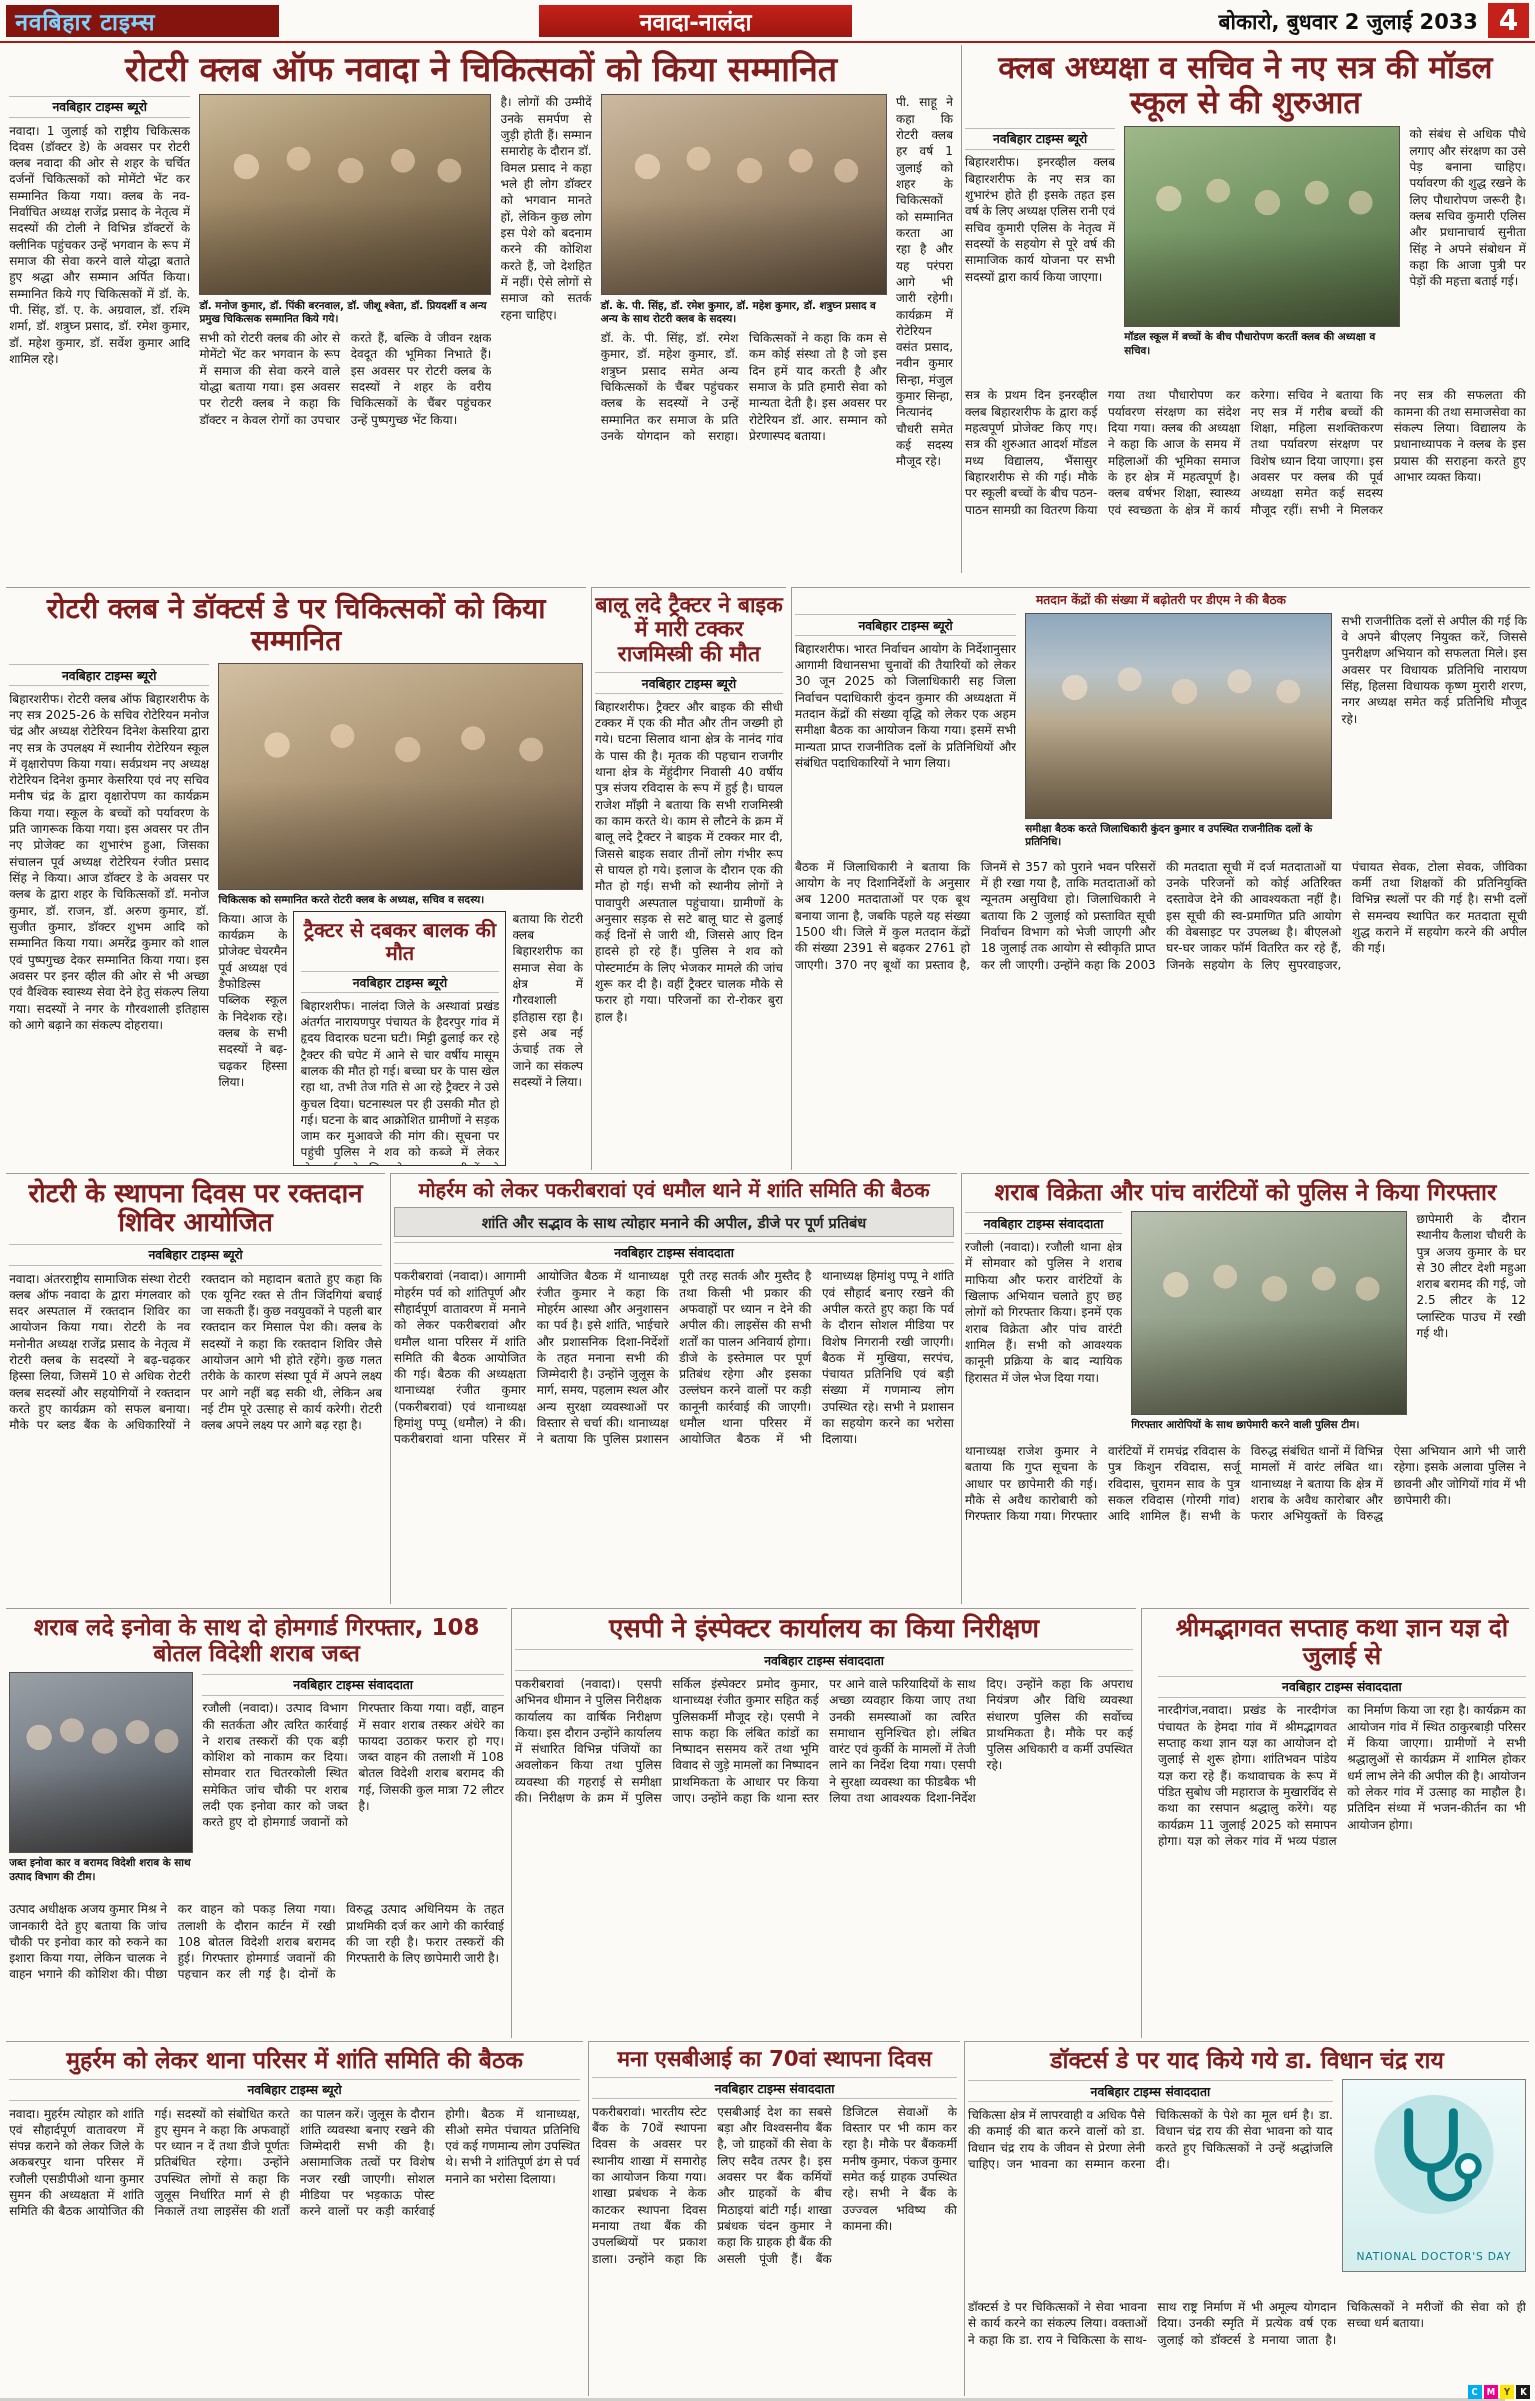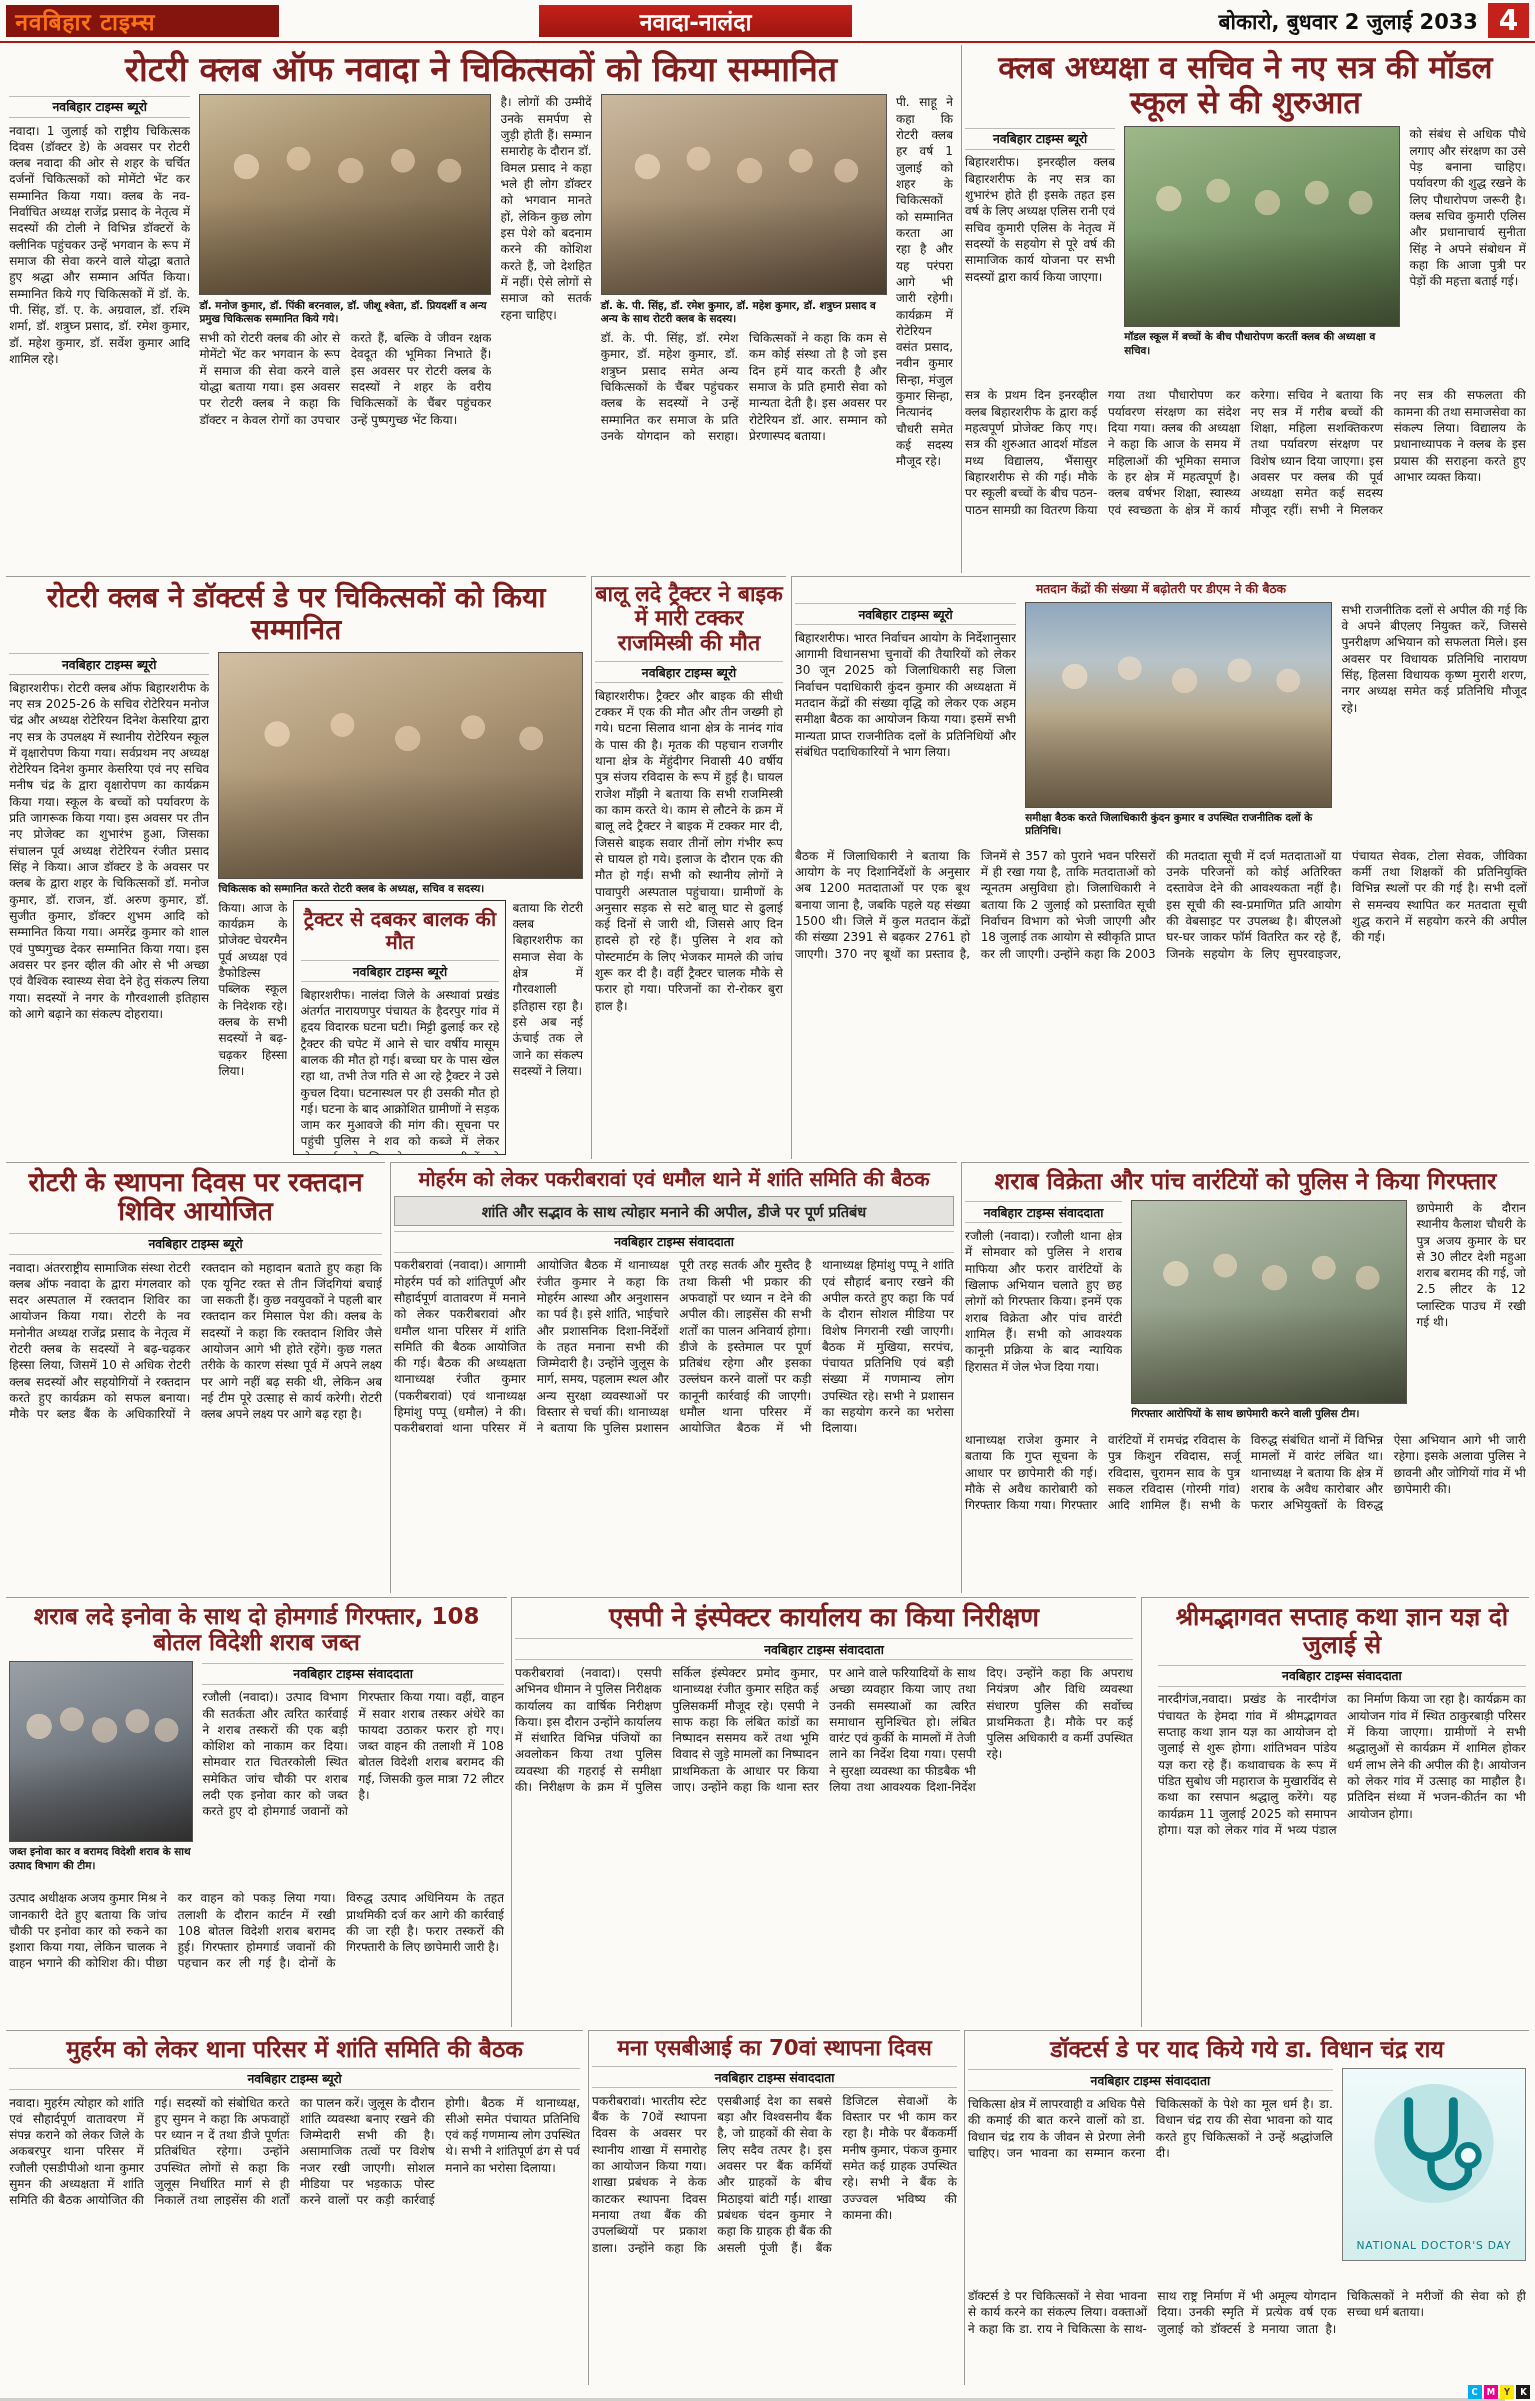--- a/index.html
+++ b/index.html
@@ -5,35 +5,35 @@
   * { box-sizing: border-box; }
   html,body { margin:0; padding:0; background:#d8d8d4; }
   .page {
     position:relative; width:1535px; height:2401px; margin:0 auto;
     background:#fbfaf6; color:#141414;
     font-family:"DejaVu Sans","Liberation Sans",sans-serif;
     overflow:hidden;
   }
   
   .masthead { position:absolute; left:6.1px; top:4.6px; width:273px; height:32px;
-    background:#85130e; color:#f97316; font-weight:bold; font-size:23px;
+    background:#85130e; color:#7dd3fc; font-weight:bold; font-size:23px;
     display:flex; align-items:center; padding-left:9.2px; letter-spacing:0.8px; }
   .edition { position:absolute; left:539px; top:4.6px; width:313px; height:32px;
     background:linear-gradient(180deg,#c4211a,#9e150f); color:#fff; font-weight:bold;
     font-size:23px; display:flex; align-items:center; justify-content:center; }
   .dateinfo { position:absolute; right:57px; top:4.6px; height:32px; display:flex;
     align-items:center; font-size:21px; font-weight:bold; color:#101010; }
   .pagenum { position:absolute; right:6.1px; top:3.1px; width:41px; height:35px;
     background:#c4211a; color:#fff; font-size:28px; font-weight:bold;
     display:flex; align-items:center; justify-content:center; }
   .hdr-rule { position:absolute; left:0; top:41px; width:100%; height:2.3px; background:#a31d16; }
 
   
   .art { position:absolute; overflow:hidden; padding:1.5px 3.1px; }
-  .bt { border-top:0.8px solid #9a9a96; }
+  .bt { border-top:0.8px solid #9a9a96;margin-top:11px; }
   .bl { border-left:0.8px solid #9a9a96; }
 
   .hl { font-weight:bold; text-align:center; line-height:1.14; margin:3.1px 0 6.1px; color:#7f1d1d; }
   .s44{font-size:34px;} .s40{font-size:31px;} .s36{font-size:28px;} .s34{font-size:26px;}
   .s32{font-size:24.6px;} .s30{font-size:23px;} .s28{font-size:21.5px;} .s26{font-size:20px;}
 
   .byline { font-weight:bold; text-align:center; font-size:12.3px; margin:1.5px 0 4.6px;
     border-top:0.8px solid #bbb; border-bottom:0.8px solid #bbb; padding:1.5px 0; }
   .body { font-size:12px; line-height:1.36; text-align:justify; overflow:hidden; }
   .cols2 { column-count:2; column-gap:10.7px; }

